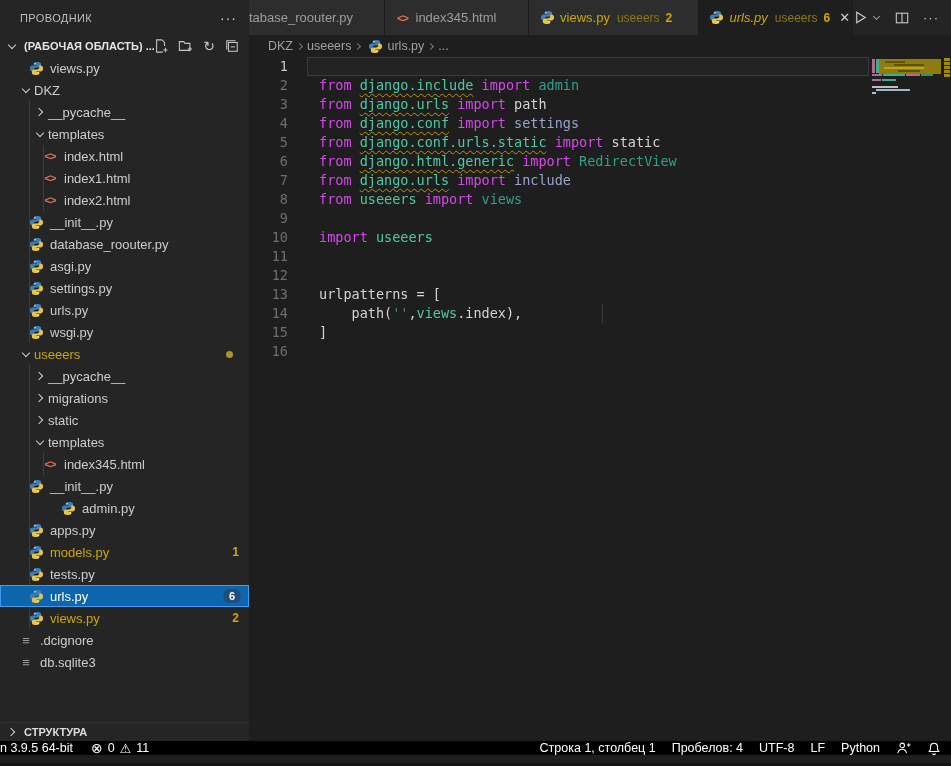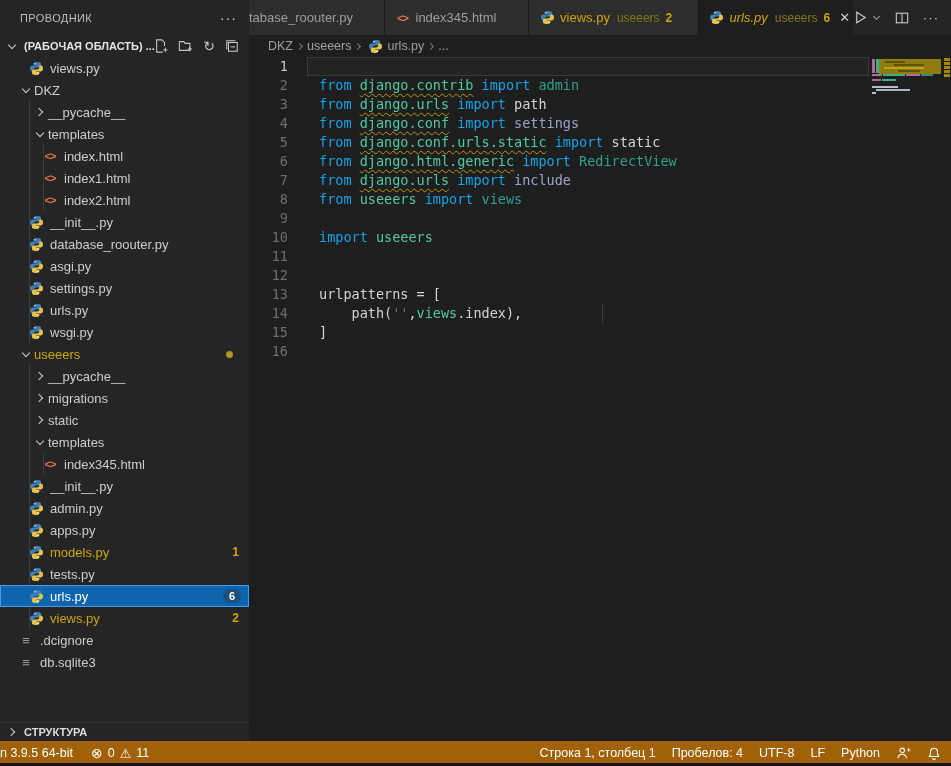--- a/index.html
+++ b/index.html
@@ -59,36 +59,36 @@
   .breadcrumbs .ficon { margin:0 4px 0 2px; }
 
   
   .editor { position:absolute; left:249px; top:57px; width:702px; height:684px; background:#1e1e1e;
     font-family:"DejaVu Sans Mono","Liberation Mono",monospace; font-size:13.5px; }
   .code-line { position:relative; height:19px; line-height:19px; display:flex; }
   .lnum { width:48px; text-align:right; padding-right:9px; color:#6e6e6e; flex:none; }
   .code-line.current .lnum { color:#c6c6c6; }
   .ltext { padding-left:22px; white-space:pre; }
   .cur-box { position:absolute; left:58px; top:0; width:562px; height:19px; border:1px solid #3a3a3a; background:rgba(255,255,255,.025); }
-  .tok-kw  { color:#0ea5e9; }
+  .tok-kw  { color:#d946ef; }
   .tok-mod { color:#4ec9a3; }
   .tok-modw{ color:#4ec9a3; text-decoration:underline wavy #b79700 1px; text-underline-offset:3px; }
   .tok-imp { color:#2fa08a; }
   .tok-prop{ color:#9aa3cd; }
   .tok-pl  { color:#d4d4d4; }
   .tok-str { color:#4f8a7a; }
   .indent-guide { position:absolute; left:353px; top:247px; width:1px; height:19px; background:#3c3c3c; }
 
   
   .minimap { position:absolute; left:623px; top:0; width:69px; height:684px; cursor:pointer; }
   .mm { position:absolute; }
   .ruler { position:absolute; left:692px; top:0; width:10px; height:684px; }
 
   
-  .statusbar { position:absolute; left:0; top:741px; width:951px; height:24px; background:#a16207; color:#fff;
+  .statusbar { position:absolute; left:0; top:741px; width:951px; height:14px; background:#000000; color:#fff;
     display:flex; align-items:center; font-size:12.5px; }
   .sb-left { display:flex; align-items:center; gap:18px; flex:1; }
   .sb-right { display:flex; align-items:center; gap:16px; padding-right:10px; }
   .sb-item { display:flex; align-items:center; gap:5px; cursor:pointer; white-space:nowrap; }
   .bottom-strip { position:absolute; left:0; top:763px; width:951px; height:3px; background:#141414; }
   svg { display:block; }
 </style>
 </head>
 <body>
 
@@ -287,21 +287,21 @@
           <span class="ficon">
             <svg width="15" height="15" viewBox="0 0 16 16">
               <path fill="#3f7fb5" d="M7.9 1c-1.9 0-3 .8-3 2.1V4.3h3.2v.6H3.6C2.1 4.9 1 6.1 1 8c0 1.9 1.1 3.1 2.6 3.1H5V9.4C5 8 6.1 7 7.5 7h3.2c1.2 0 2.2-1 2.2-2.2V3.1C12.9 1.8 11.4 1 9.6 1z"></path>
               <path fill="#e6c44c" d="M8.1 15c1.9 0 3-.8 3-2.1v-1.2H7.9v-.6h4.5c1.5 0 2.6-1.2 2.6-3.1 0-1.9-1.1-3.1-2.6-3.1H11v1.7C11 8 9.9 9 8.5 9H5.3c-1.2 0-2.2 1-2.2 2.2v1.7C3.1 14.2 4.6 15 6.4 15z"></path>
               <circle fill="#eef4f8" cx="6.3" cy="2.9" r=".75"></circle>
               <circle fill="#fdf6d8" cx="9.7" cy="13.1" r=".75"></circle>
             </svg>
           </span>
           <span class="label">__init__.py</span>
         </div>
-        <div class="row" style="padding-left: 28px;">
+        <div class="row" style="padding-left: 28px; margin-left: 32px;">
           <span class="ficon">
             <svg width="15" height="15" viewBox="0 0 16 16">
               <path fill="#3f7fb5" d="M7.9 1c-1.9 0-3 .8-3 2.1V4.3h3.2v.6H3.6C2.1 4.9 1 6.1 1 8c0 1.9 1.1 3.1 2.6 3.1H5V9.4C5 8 6.1 7 7.5 7h3.2c1.2 0 2.2-1 2.2-2.2V3.1C12.9 1.8 11.4 1 9.6 1z"></path>
               <path fill="#e6c44c" d="M8.1 15c1.9 0 3-.8 3-2.1v-1.2H7.9v-.6h4.5c1.5 0 2.6-1.2 2.6-3.1 0-1.9-1.1-3.1-2.6-3.1H11v1.7C11 8 9.9 9 8.5 9H5.3c-1.2 0-2.2 1-2.2 2.2v1.7C3.1 14.2 4.6 15 6.4 15z"></path>
               <circle fill="#eef4f8" cx="6.3" cy="2.9" r=".75"></circle>
               <circle fill="#fdf6d8" cx="9.7" cy="13.1" r=".75"></circle>
             </svg>
           </span>
           <span class="label">admin.py</span>
         </div>
@@ -474,21 +474,21 @@
 
   <div class="editor" id="editor">
     <div class="indent-guide"></div>
     <div class="code-line current">
         <span class="cur-box"></span>
         <span class="lnum">1</span>
         <span class="ltext"></span>
       </div>
       <div class="code-line">
         <span class="lnum">2</span>
-        <span class="ltext"><span class="tok-kw">from </span><span class="tok-modw">django.contrib</span><span class="tok-kw"> import </span><span class="tok-imp">admin</span></span>
+        <span class="ltext"><span class="tok-kw">from </span><span class="tok-modw">django.include</span><span class="tok-kw"> import </span><span class="tok-imp">admin</span></span>
       </div>
       <div class="code-line">
         <span class="lnum">3</span>
         <span class="ltext"><span class="tok-kw">from </span><span class="tok-modw">django.urls</span><span class="tok-kw"> import </span><span class="tok-pl">path</span></span>
       </div>
       <div class="code-line">
         <span class="lnum">4</span>
         <span class="ltext"><span class="tok-kw">from </span><span class="tok-modw">django.conf</span><span class="tok-kw"> import </span><span class="tok-prop">settings</span></span>
       </div>
       <div class="code-line">

